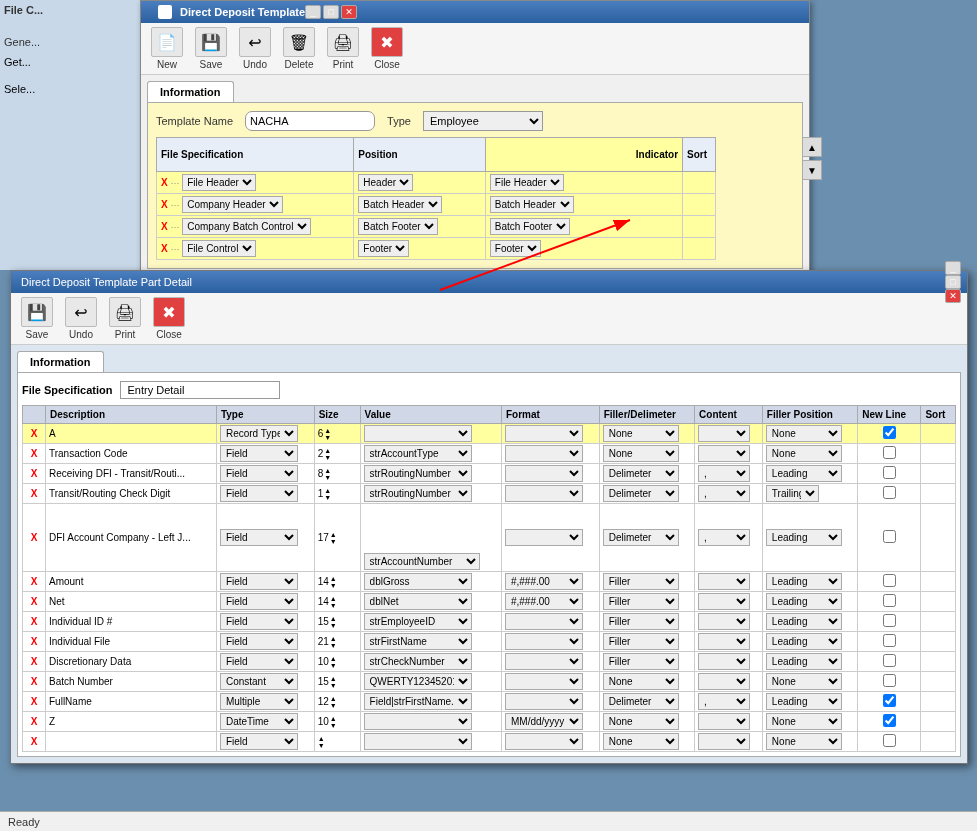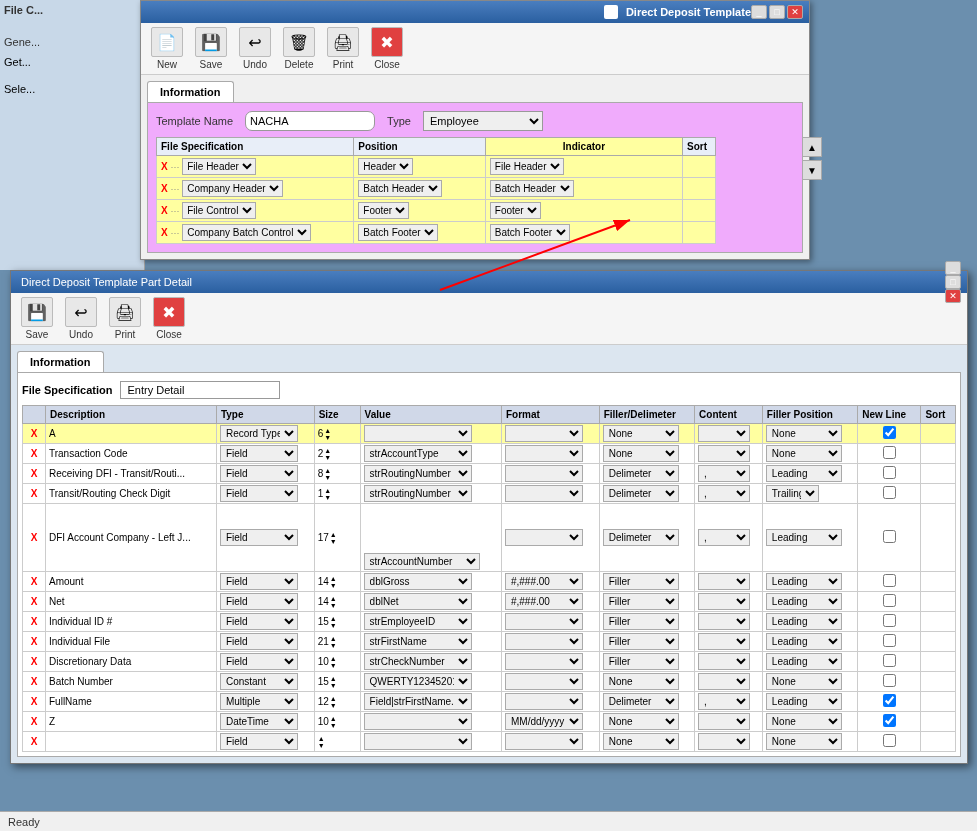--- a/index.html
+++ b/index.html
@@ -19,24 +19,24 @@
       top: 0;
       left: 140px;
       width: 670px;
       background: #f0f0f0;
       border: 1px solid #888;
       box-shadow: 2px 2px 6px rgba(0,0,0,0.4);
     }
     .bg-window .title-bar {
       background: linear-gradient(to bottom, #4a7ebf, #2a5fa0);
       color: white;
-      padding: 3px 6px;
+      padding: 3px 17px;
       display: flex;
       align-items: center;
-      justify-content: flex-end;
+      justify-content: flex-start;
       height: 22px;
     }
     .bg-window .title-bar .title-icon {
       width: 14px; height: 14px;
       background: #fff;
       border-radius: 2px;
       margin-right: 4px;
       display: inline-block;
     }
     .bg-window .title-bar .title-text {
@@ -103,21 +103,21 @@
       border-bottom: none;
       border-radius: 3px 3px 0 0;
       font-size: 11px;
       cursor: pointer;
     }
     .tab.active {
       background: white;
       font-weight: bold;
     }
     .tab-content {
-      background: #f0abfc;
+      background: #fef9c3;
       border: 1px solid #aaa;
       padding: 8px;
     }
     .form-row {
       display: flex;
       align-items: center;
       gap: 12px;
       margin-bottom: 6px;
     }
     .form-label { font-size: 11px; color: #333; }
@@ -347,21 +347,21 @@
           <option>Employee</option>
         </select>
       </div>
 
       <div style="position:relative;">
         <table style="border-collapse:collapse; width:560px; font-size:10px;">
           <thead>
             <tr>
               <th style="width:180px; border:1px solid #aaa; padding:3px 4px; background:#e8eef8; text-align:left;">File Specification</th>
               <th style="width:120px; border:1px solid #aaa; padding:3px 4px; background:#e8eef8; text-align:left;">Position</th>
-              <th style="width:180px; border:1px solid #aaa; padding:3px 4px; background:#ffffa0; text-align:center;">Indicator</th>
+              <th style="width:180px; border:1px solid #aaa; padding:11px 4px; background:#ffffa0; text-align:right;">Indicator</th>
               <th style="width:30px; border:1px solid #aaa; padding:3px 4px; background:#e8eef8; text-align:left;">Sort</th>
             </tr>
           </thead>
           <tbody id="bg-grid-body">
           <tr style="background: rgb(255, 255, 160);">
       <td style="border:1px solid #ccc; padding:2px 4px; width:180px;">
         <span style="color:red;font-weight:bold;font-size:10px;">X</span>
         <span style="color:#888;font-size:9px;">···</span>
         <select style="font-size:10px;height:17px;border:1px solid #aaa;max-width:130px;">
           <option>File Header</option>
@@ -397,51 +397,51 @@
           <option>Batch Header</option>
         </select>
       </td>
       <td style="border:1px solid #ccc; padding:2px 4px; width:30px;"></td>
     </tr>
               <tr style="background: rgb(255, 255, 160);">
       <td style="border:1px solid #ccc; padding:2px 4px; width:180px;">
         <span style="color:red;font-weight:bold;font-size:10px;">X</span>
         <span style="color:#888;font-size:9px;">···</span>
         <select style="font-size:10px;height:17px;border:1px solid #aaa;max-width:130px;">
-          <option>File Control</option>
+          <option>Company Batch Control</option>
         </select>
       </td>
       <td style="border:1px solid #ccc; padding:2px 4px; width:120px;">
         <select style="font-size:10px;height:17px;border:1px solid #aaa;max-width:100px;">
-          <option>Footer</option>
+          <option>Batch Footer</option>
         </select>
       </td>
       <td style="border:1px solid #ccc; padding:2px 4px; width:180px; background:#ffffa0;">
         <select style="font-size:10px;height:17px;border:1px solid #aaa;max-width:150px;">
-          <option>Footer</option>
+          <option>Batch Footer</option>
         </select>
       </td>
       <td style="border:1px solid #ccc; padding:2px 4px; width:30px;"></td>
     </tr>
               <tr style="background: rgb(255, 255, 160);">
       <td style="border:1px solid #ccc; padding:2px 4px; width:180px;">
         <span style="color:red;font-weight:bold;font-size:10px;">X</span>
         <span style="color:#888;font-size:9px;">···</span>
         <select style="font-size:10px;height:17px;border:1px solid #aaa;max-width:130px;">
-          <option>Company Batch Control</option>
+          <option>File Control</option>
         </select>
       </td>
       <td style="border:1px solid #ccc; padding:2px 4px; width:120px;">
         <select style="font-size:10px;height:17px;border:1px solid #aaa;max-width:100px;">
-          <option>Batch Footer</option>
+          <option>Footer</option>
         </select>
       </td>
       <td style="border:1px solid #ccc; padding:2px 4px; width:180px; background:#ffffa0;">
         <select style="font-size:10px;height:17px;border:1px solid #aaa;max-width:150px;">
-          <option>Batch Footer</option>
+          <option>Footer</option>
         </select>
       </td>
       <td style="border:1px solid #ccc; padding:2px 4px; width:30px;"></td>
     </tr>
             </tbody>
         </table>
         <div style="position:absolute; right:-28px; top:0; display:flex; flex-direction:column; gap:3px;">
           <div class="sort-btn">▲</div>
           <div class="sort-btn">▼</div>
         </div>

